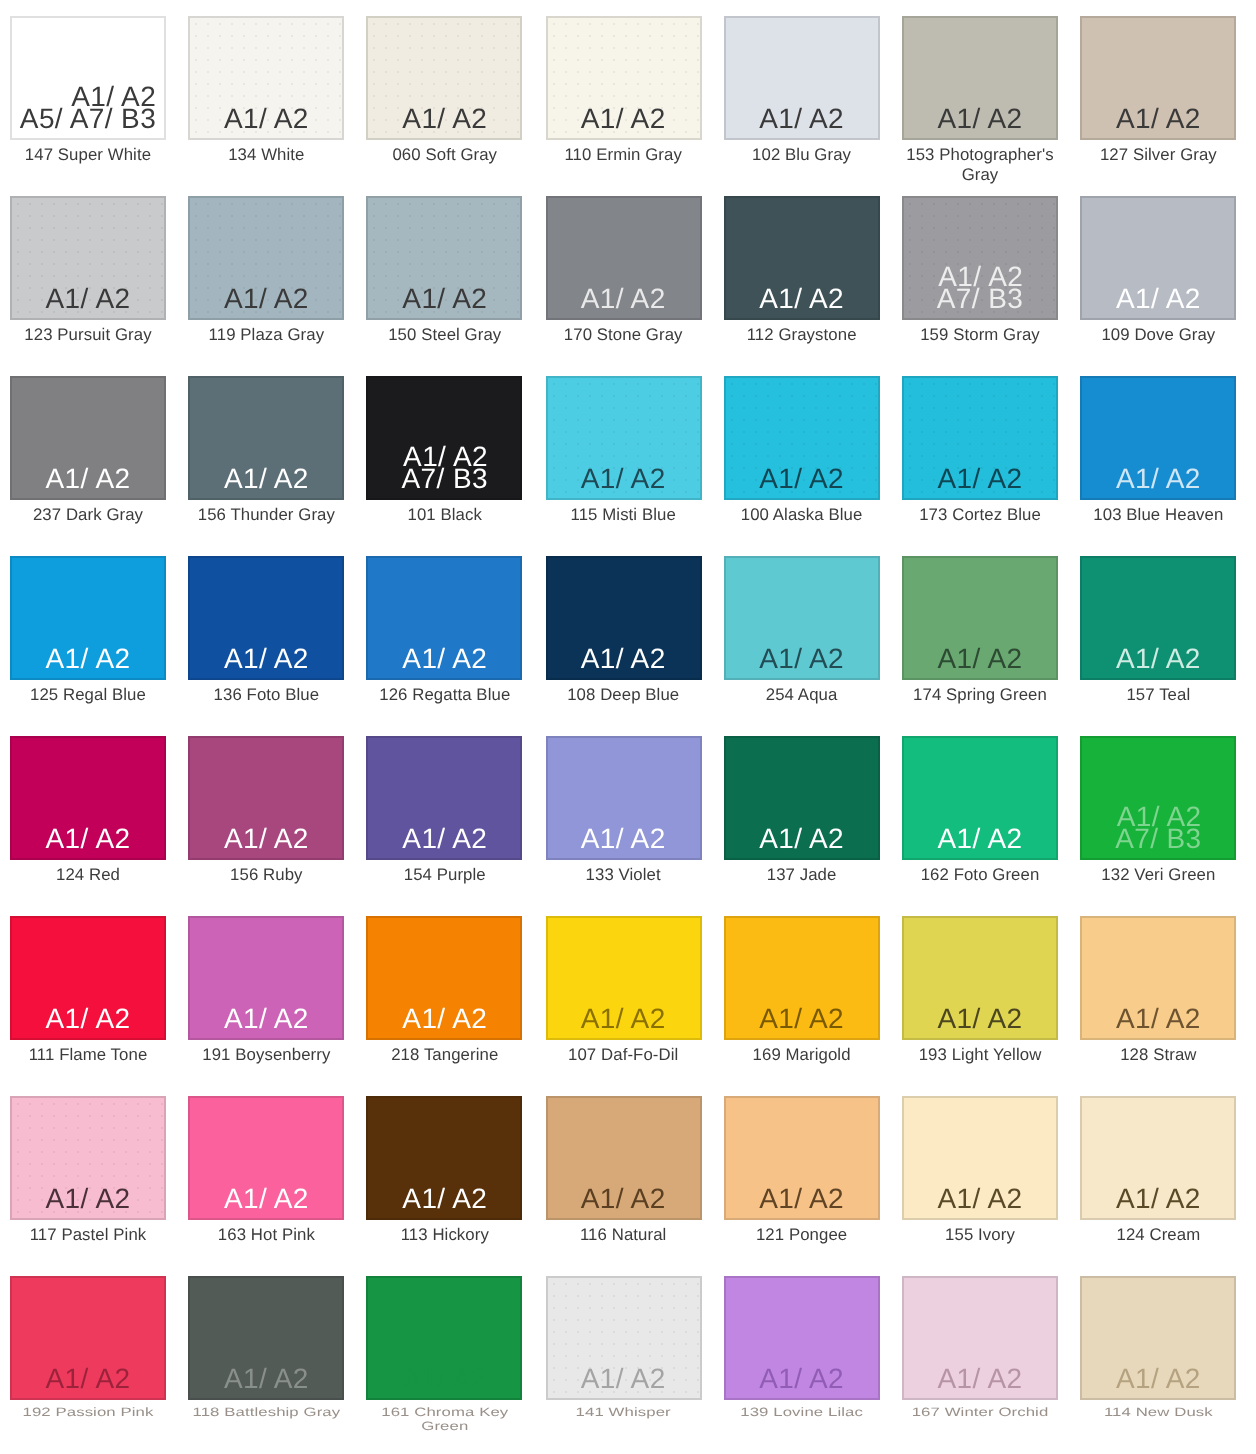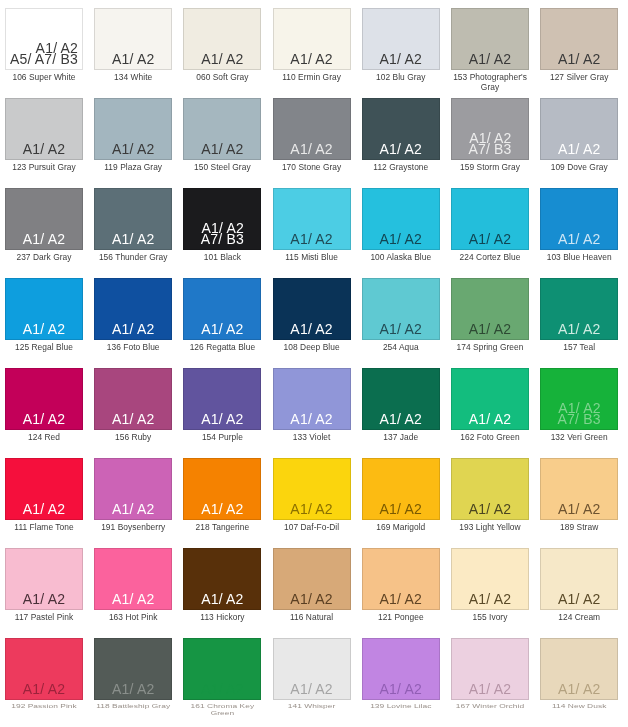--- a/index.html
+++ b/index.html
@@ -78,21 +78,21 @@
 </style>
 </head>
 <body>
 
 <div id="chart">
     <div class="swatch-cell" style="left: 5px; top: 8px;">
       <div class="swatch" style="background: rgb(255, 255, 255);">
         <div class="codes" style="color: rgb(58, 58, 58);">A1/ A2
 A5/ A7/ B3</div>
       </div>
-      <div class="caption">106 Super White</div>
+      <div class="caption">147 Super White</div>
     </div>
     <div class="swatch-cell" style="left: 94.2px; top: 8px;">
       <div class="swatch tex" style="background: rgb(246, 244, 239);">
         <div class="codes" style="color: rgb(58, 58, 58);">A1/ A2</div>
       </div>
       <div class="caption">134 White</div>
     </div>
     <div class="swatch-cell" style="left: 183.4px; top: 8px;">
       <div class="swatch tex" style="background: rgb(240, 236, 225);">
         <div class="codes" style="color: rgb(58, 58, 58);">A1/ A2</div>
@@ -194,21 +194,21 @@
     <div class="swatch-cell" style="left: 361.8px; top: 188px;">
       <div class="swatch tex" style="background: rgb(37, 192, 222);">
         <div class="codes" style="color: rgb(18, 70, 83);">A1/ A2</div>
       </div>
       <div class="caption">100 Alaska Blue</div>
     </div>
     <div class="swatch-cell" style="left: 451px; top: 188px;">
       <div class="swatch tex" style="background: rgb(35, 190, 219);">
         <div class="codes" style="color: rgb(15, 70, 84);">A1/ A2</div>
       </div>
-      <div class="caption">224 Cortez Blue</div>
+      <div class="caption">173 Cortez Blue</div>
     </div>
     <div class="swatch-cell" style="left: 540.2px; top: 188px;">
       <div class="swatch" style="background: rgb(23, 141, 209);">
         <div class="codes" style="color: rgb(207, 230, 245);">A1/ A2</div>
       </div>
       <div class="caption">103 Blue Heaven</div>
     </div>
     <div class="swatch-cell" style="left: 5px; top: 278px;">
       <div class="swatch" style="background: rgb(14, 158, 222);">
         <div class="codes" style="color: rgb(255, 255, 255);">A1/ A2</div>
@@ -327,21 +327,21 @@
     <div class="swatch-cell" style="left: 451px; top: 458px;">
       <div class="swatch" style="background: rgb(224, 213, 81);">
         <div class="codes" style="color: rgb(75, 70, 32);">A1/ A2</div>
       </div>
       <div class="caption">193 Light Yellow</div>
     </div>
     <div class="swatch-cell" style="left: 540.2px; top: 458px;">
       <div class="swatch" style="background: rgb(248, 205, 139);">
         <div class="codes" style="color: rgb(110, 83, 48);">A1/ A2</div>
       </div>
-      <div class="caption">189 Straw</div>
+      <div class="caption">128 Straw</div>
     </div>
     <div class="swatch-cell" style="left: 5px; top: 548px;">
       <div class="swatch tex" style="background: rgb(248, 188, 208);">
         <div class="codes" style="color: rgb(74, 48, 56);">A1/ A2</div>
       </div>
       <div class="caption">117 Pastel Pink</div>
     </div>
     <div class="swatch-cell" style="left: 94.2px; top: 548px;">
       <div class="swatch" style="background: rgb(251, 98, 157);">
         <div class="codes" style="color: rgb(255, 255, 255);">A1/ A2</div>

